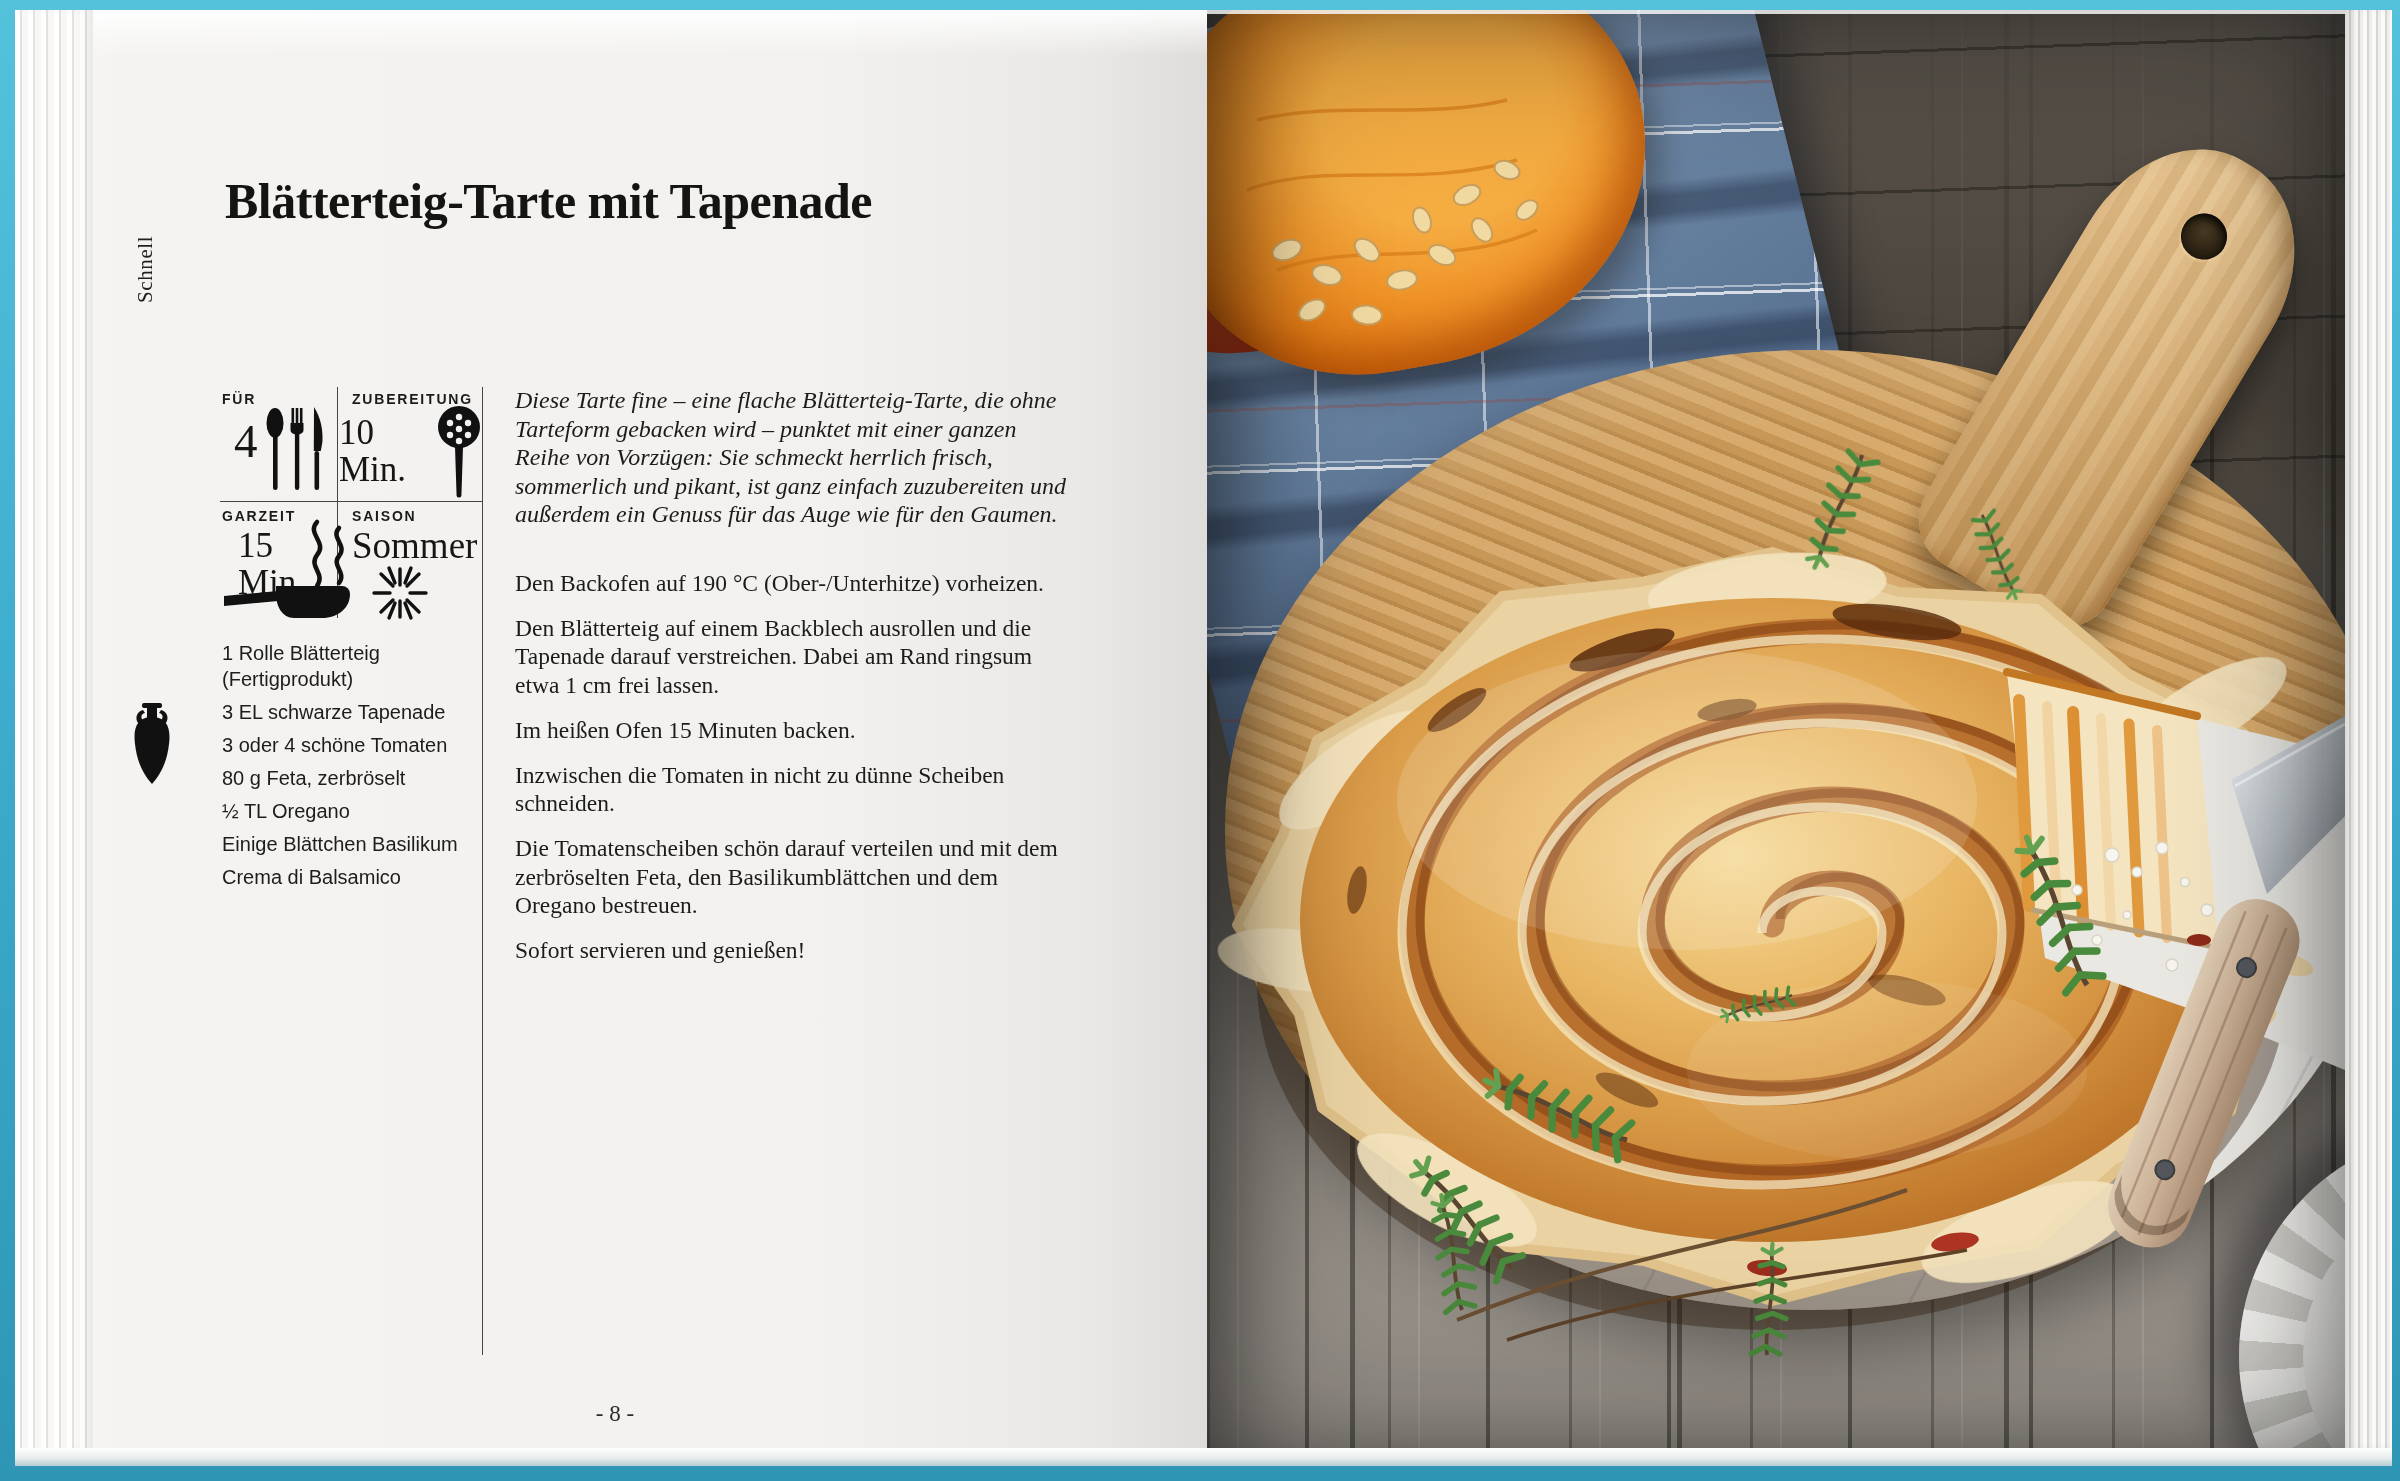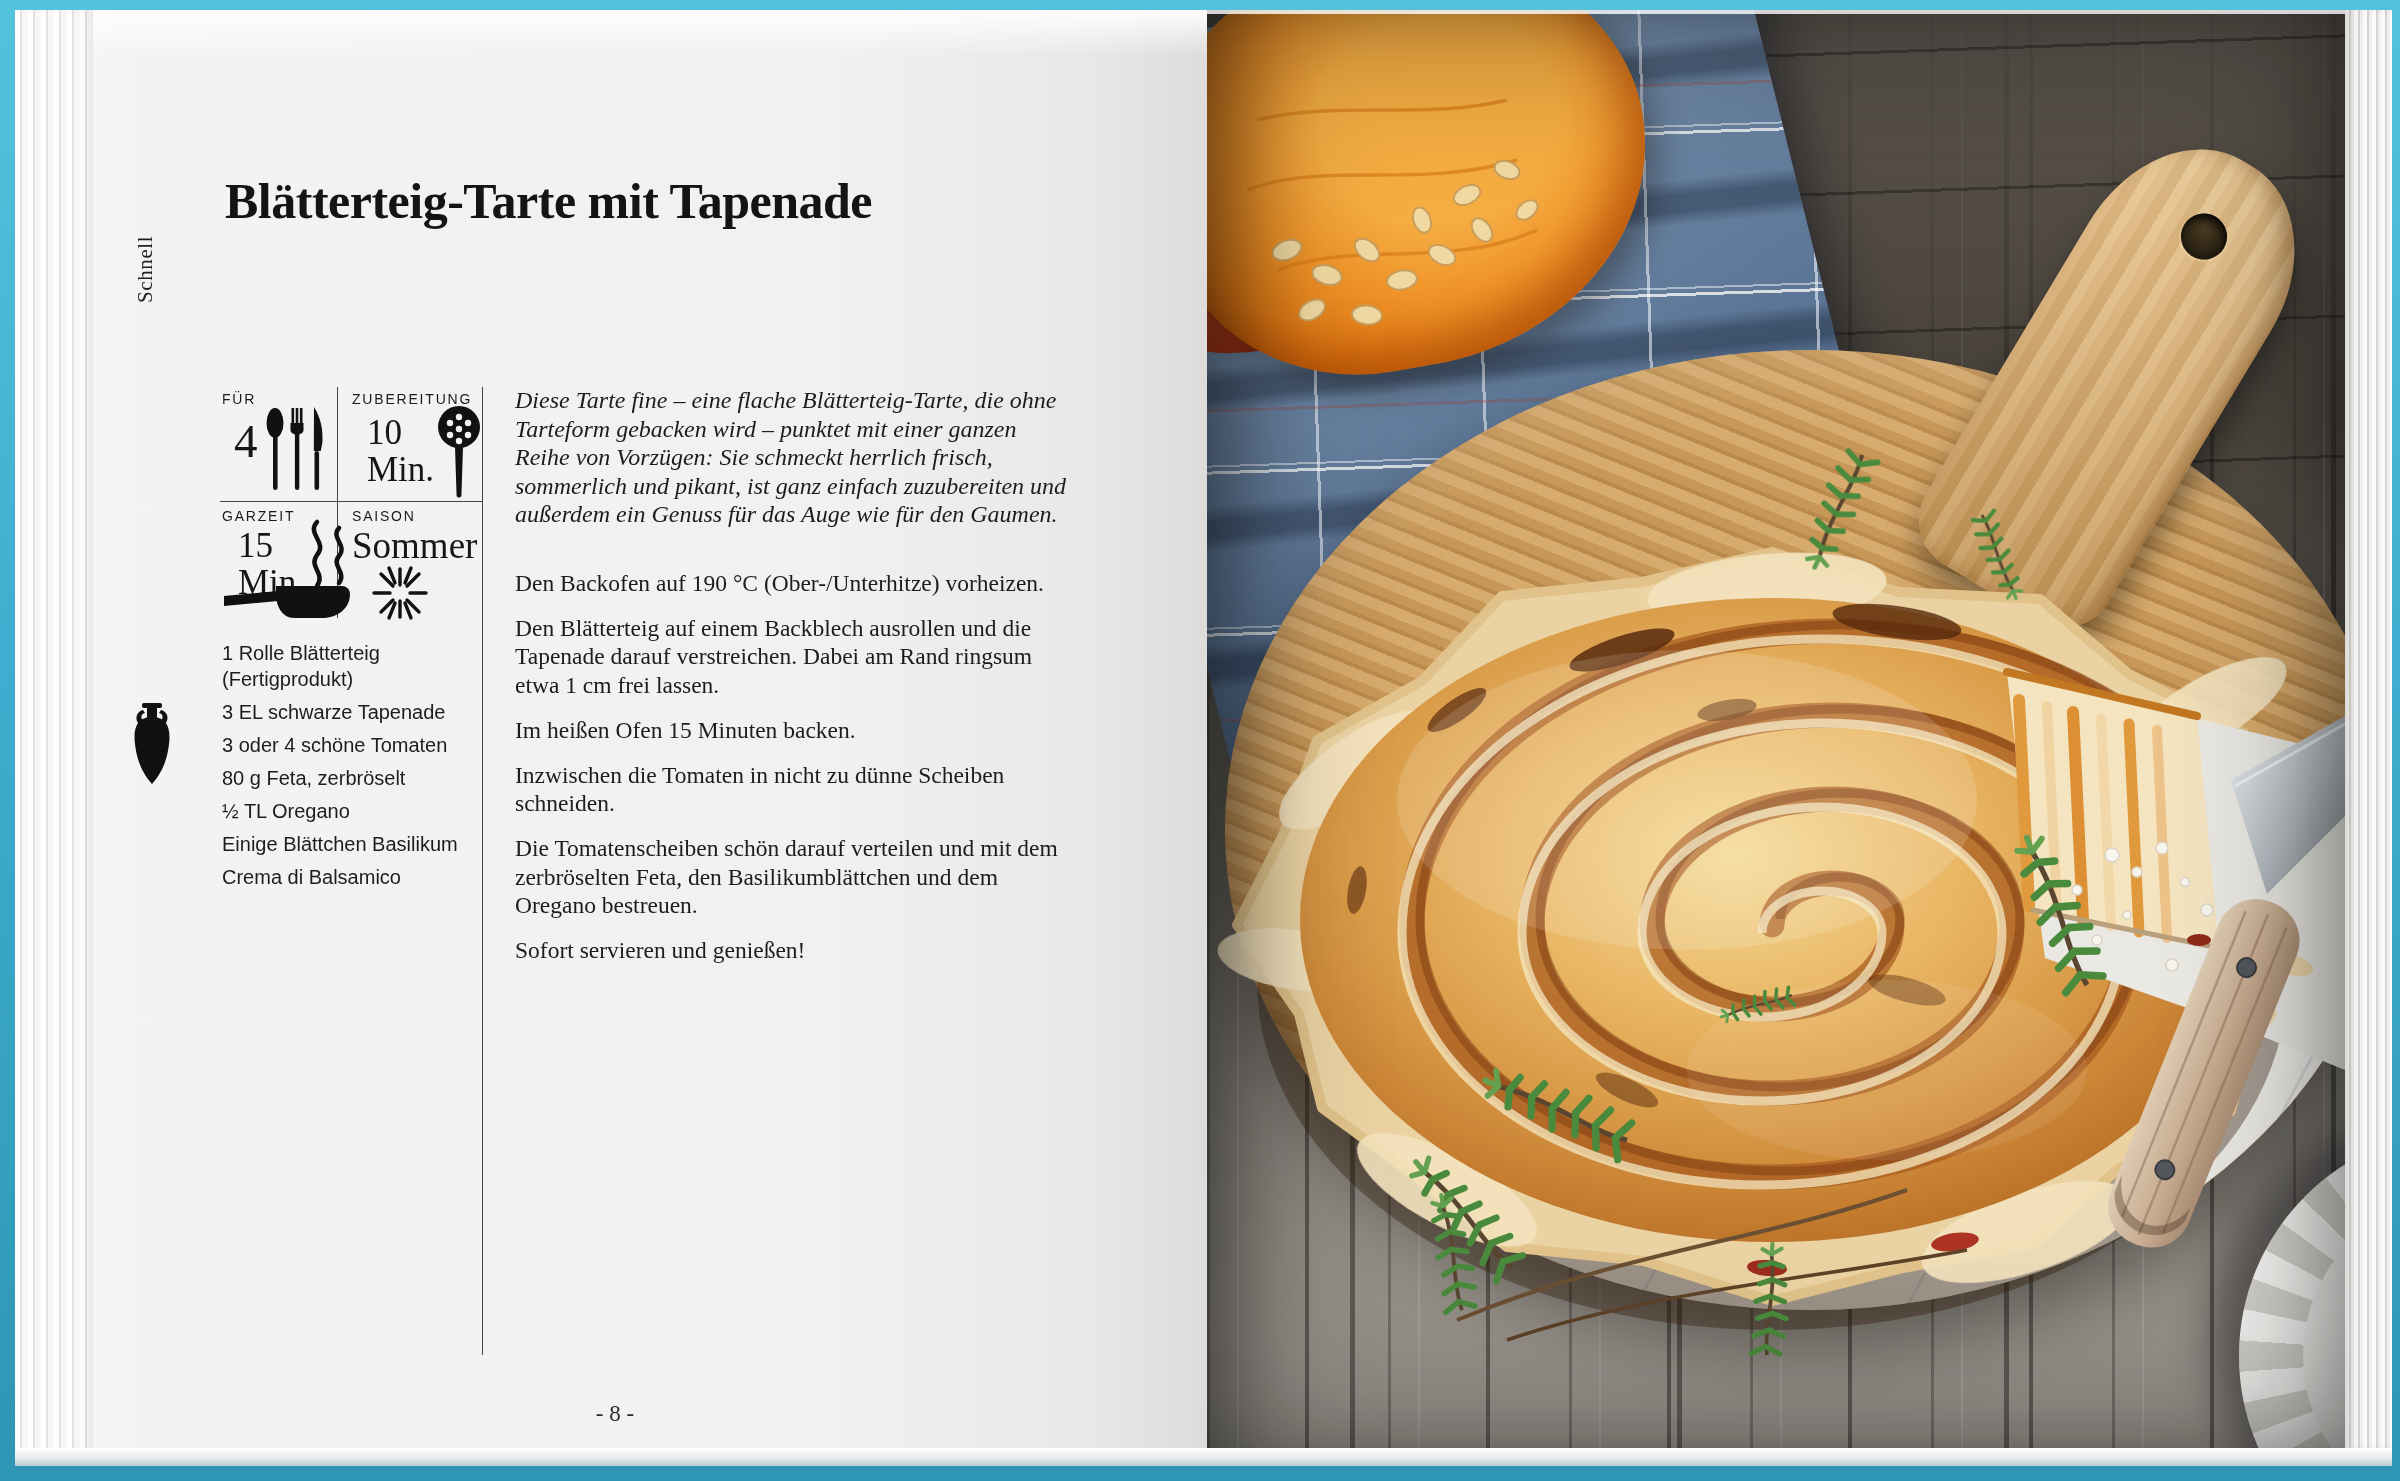--- a/index.html
+++ b/index.html
@@ -19,21 +19,21 @@
     writing-mode:vertical-rl;transform:rotate(180deg);
     font-family:"Liberation Serif","DejaVu Serif",serif;font-size:21px;letter-spacing:.6px;color:#1f1f1d;}
   .title{position:absolute;left:210px;top:163px;width:900px;
     font-family:"Liberation Serif","DejaVu Serif",serif;font-weight:700;font-size:50px;
     line-height:57px;letter-spacing:-.5px;color:#141412;}
   
   .rule{position:absolute;background:#454543;}
   .v1{left:322px;top:377px;width:1px;height:231px;}
   .vlong{left:467px;top:377px;width:1px;height:968px;}
   .h1{left:205px;top:491px;width:262px;height:1px;}
-  .meta-label{position:absolute;font-size:14px;font-weight:400;letter-spacing:1.8px;color:#1b1b19;}
+  .meta-label{position:absolute;font-size:14px;font-weight:700;letter-spacing:1.8px;color:#1b1b19;}
   .meta-num{position:absolute;font-family:"Liberation Serif","DejaVu Serif",serif;color:#161614;}
   .icon-blk{position:absolute;}
   
   .ingredients{position:absolute;left:207px;top:630px;width:285px;font-size:20px;line-height:26px;color:#1d1d1b;}
   .ingredients .ing{margin:0 0 7px 0;}
   
   .intro{position:absolute;left:500px;top:376px;width:552px;
     font-family:"Liberation Serif","DejaVu Serif",serif;font-style:italic;font-size:24px;line-height:28.6px;color:#1c1c1a;}
   .steps{position:absolute;left:500px;top:559px;width:554px;
     font-family:"Liberation Serif","DejaVu Serif",serif;font-size:23.5px;line-height:28.2px;color:#1c1c1a;}
@@ -125,21 +125,21 @@
           <rect x="30.7" y="2" width="2.6" height="17"></rect>
           <rect x="34.9" y="2" width="2.6" height="17"></rect>
         <path d="M25.5,17 h13 v7 c0,6 -13,6 -13,0 z"></path>
           <rect x="29.9" y="26" width="4.4" height="58" rx="2.2"></rect>
         <path d="M49,1 c7,11 9,23 8.4,35 l-1.6,9 h-7 z"></path>
           <rect x="49.5" y="45" width="4.6" height="39" rx="2.3"></rect>
       </g>
     </svg>
 
     <div class="meta-label" style="left:337px;top:381px;">ZUBEREITUNG</div>
-    <div class="meta-num" style="left:352px;top:404px;font-size:35px;line-height:37px;">
+    <div class="meta-num" style="left:324px;top:404px;font-size:35px;line-height:37px;">
       <div>10</div>
       <div>Min.</div>
     </div>
     <svg class="icon-blk ic" style="left:420px;top:394px;" width="48" height="98" viewBox="0 0 48 98">
       <circle cx="24" cy="23" r="21" fill="#111"></circle>
       <g fill="#f2f1ef">
         <circle cx="24" cy="13" r="3.2"></circle>
           <circle cx="15" cy="19" r="3.2"></circle>
           <circle cx="33" cy="19" r="3.2"></circle>
         <circle cx="24" cy="25" r="3.2"></circle>

